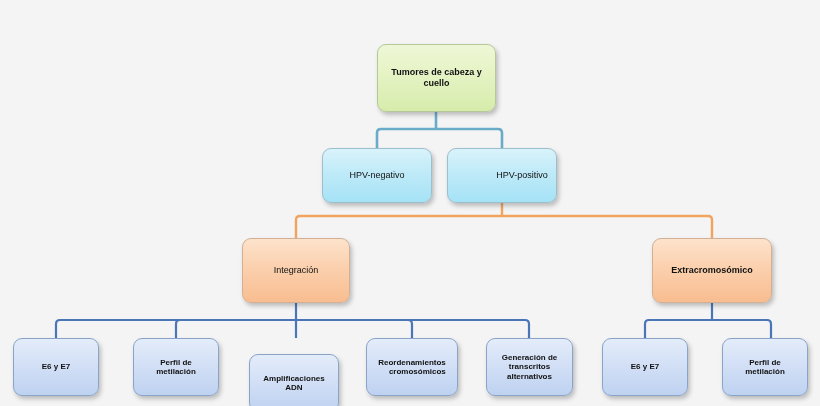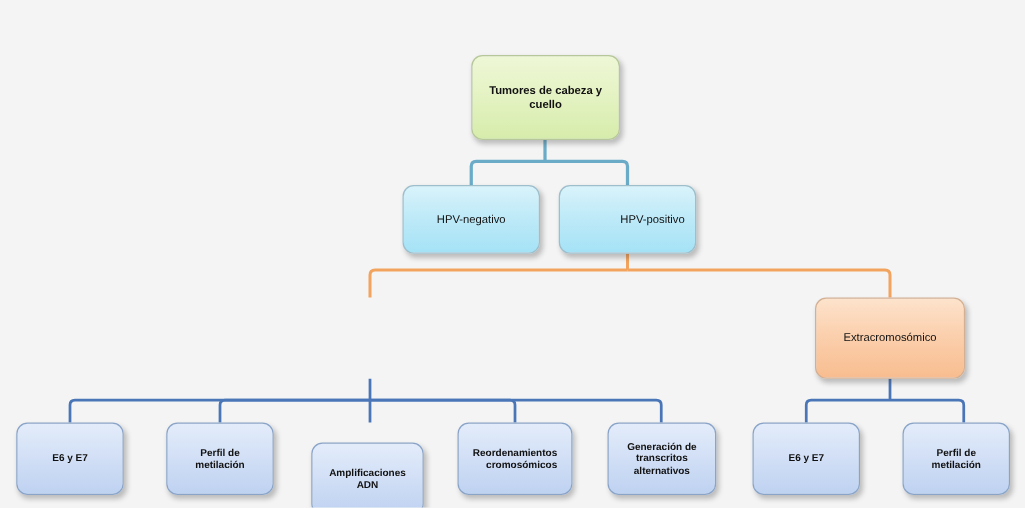--- a/index.html
+++ b/index.html
@@ -116,22 +116,25 @@
   </div>
 
   <div class="node cyan" style="left:322px; top:148px; width:110px; height:55px;">
     <span class="label">HPV-negativo</span>
   </div>
 
   <div class="node cyan" style="left:447px; top:148px; width:110px; height:55px;padding-left:44px;">
     <span class="label">HPV-positivo</span>
   </div>
 
+  <div class="node orange" style="left:242px; top:238px; width:108px; height:65px;">
+    <span class="label">Integración</span>
+  </div>
 
-  <div class="node orange" style="left:652px; top:238px; width:120px; height:65px;">
+  <div class="node orange" style="left:652px; top:238px; width:120px; height:65px;font-weight:bold;">
     <span class="label">Extracromosómico</span>
   </div>
 
   <div class="node blue" style="left:13px; top:338px; width:86px; height:58px;">
     <span class="label">E6 y E7</span>
   </div>
 
   <div class="node blue" style="left:133px; top:338px; width:86px; height:58px;">
     <span class="label">Perfil de
 metilación</span>

